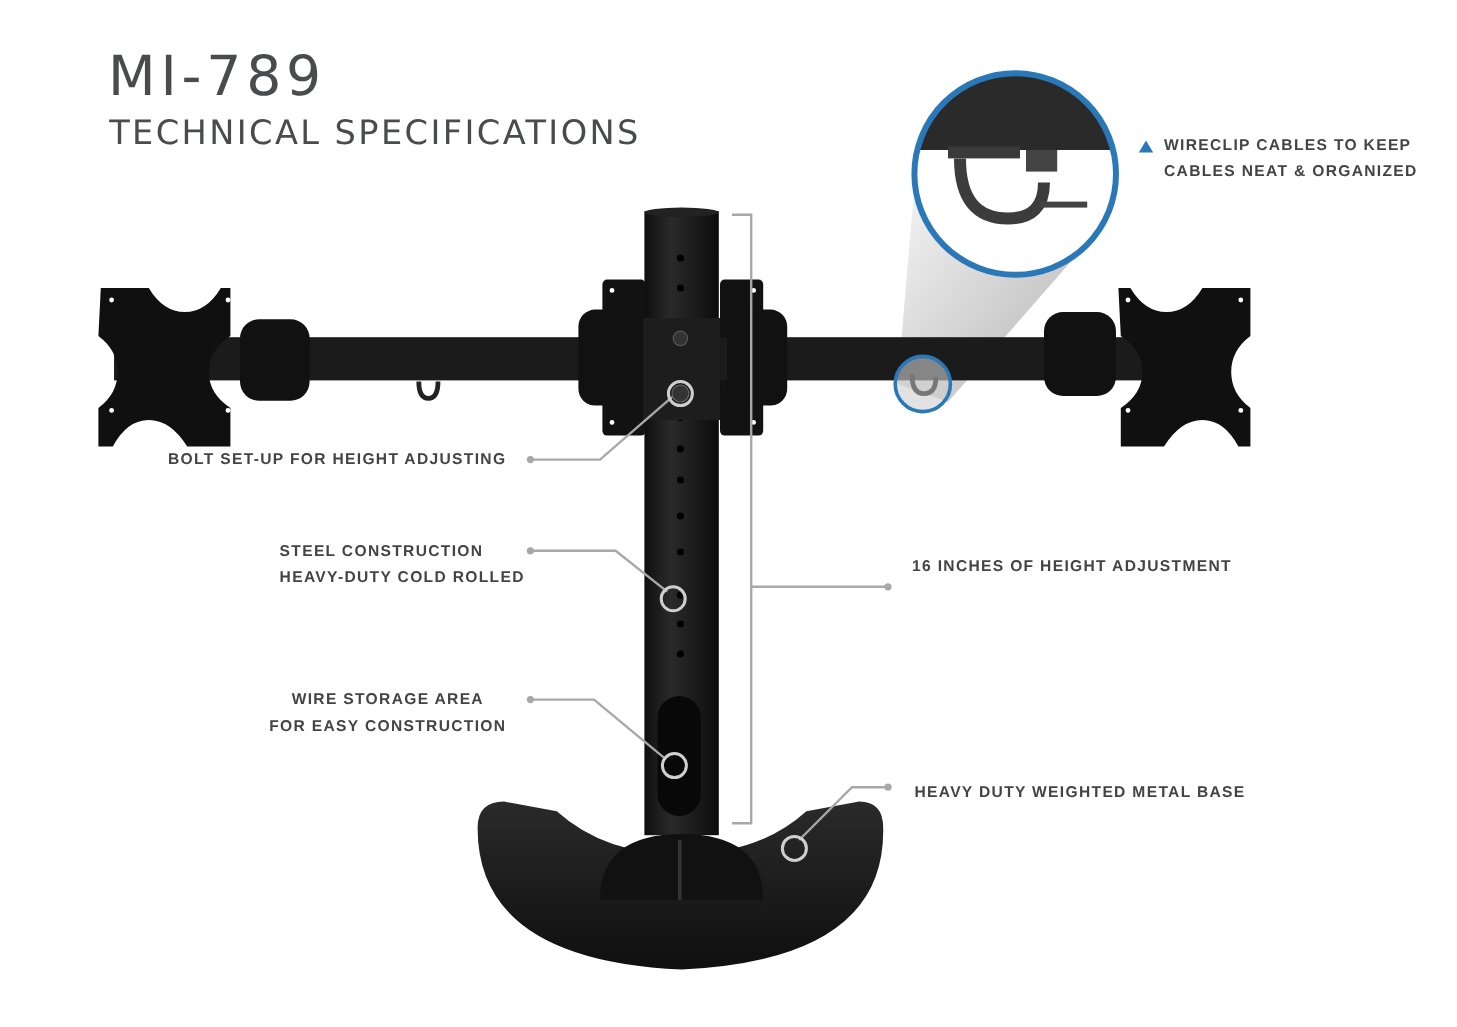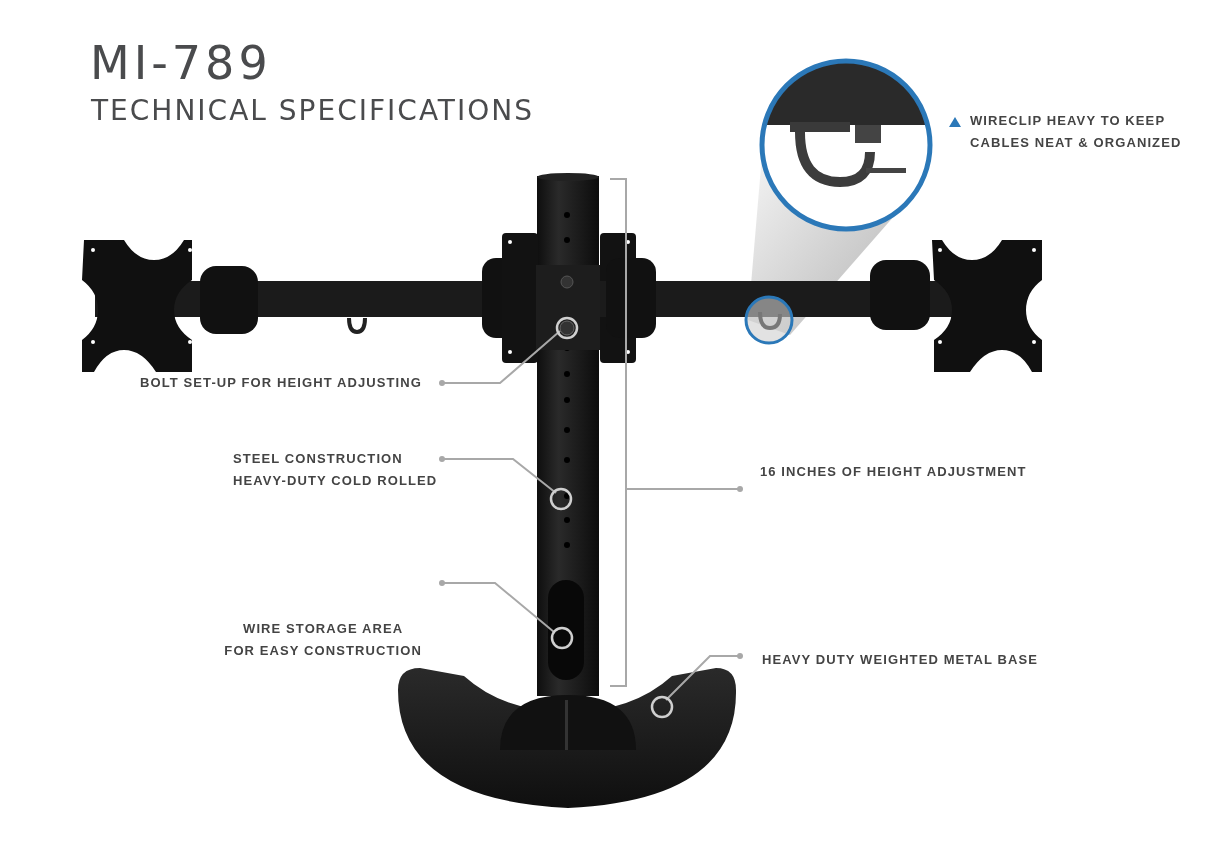--- a/index.html
+++ b/index.html
@@ -153,34 +153,34 @@
     <circle cx="562" cy="638" r="10"></circle>
     <circle cx="662" cy="707" r="10"></circle>
   </g>
 </svg>
 
 <div class="title">MI-789</div>
 <div class="subtitle">TECHNICAL SPECIFICATIONS</div>
 
 <div class="tri"></div>
 <div class="label" style="left:970px; top:110px;">
-  <span>WIRECLIP HEAVY TO KEEP</span>
+  <span>WIRECLIP CABLES TO KEEP</span>
   <span>CABLES NEAT &amp; ORGANIZED</span>
 </div>
 
 <div class="label right" style="right:792px; top:372px;">
   <span>BOLT SET-UP FOR HEIGHT ADJUSTING</span>
 </div>
 
 <div class="label" style="left:233px; top:448px;">
   <span>STEEL CONSTRUCTION</span>
   <span>HEAVY-DUTY COLD ROLLED</span>
 </div>
 
-<div class="label right" style="right:792px; top:572px;margin-top:46px;">
+<div class="label right" style="right:792px; top:572px;">
   <span>WIRE STORAGE AREA</span>
   <span>FOR EASY CONSTRUCTION</span>
 </div>
 
 <div class="label" style="left:760px; top:461px;">
   <span>16 INCHES OF HEIGHT ADJUSTMENT</span>
 </div>
 
 <div class="label" style="left:762px; top:649px;">
   <span>HEAVY DUTY WEIGHTED METAL BASE</span>

